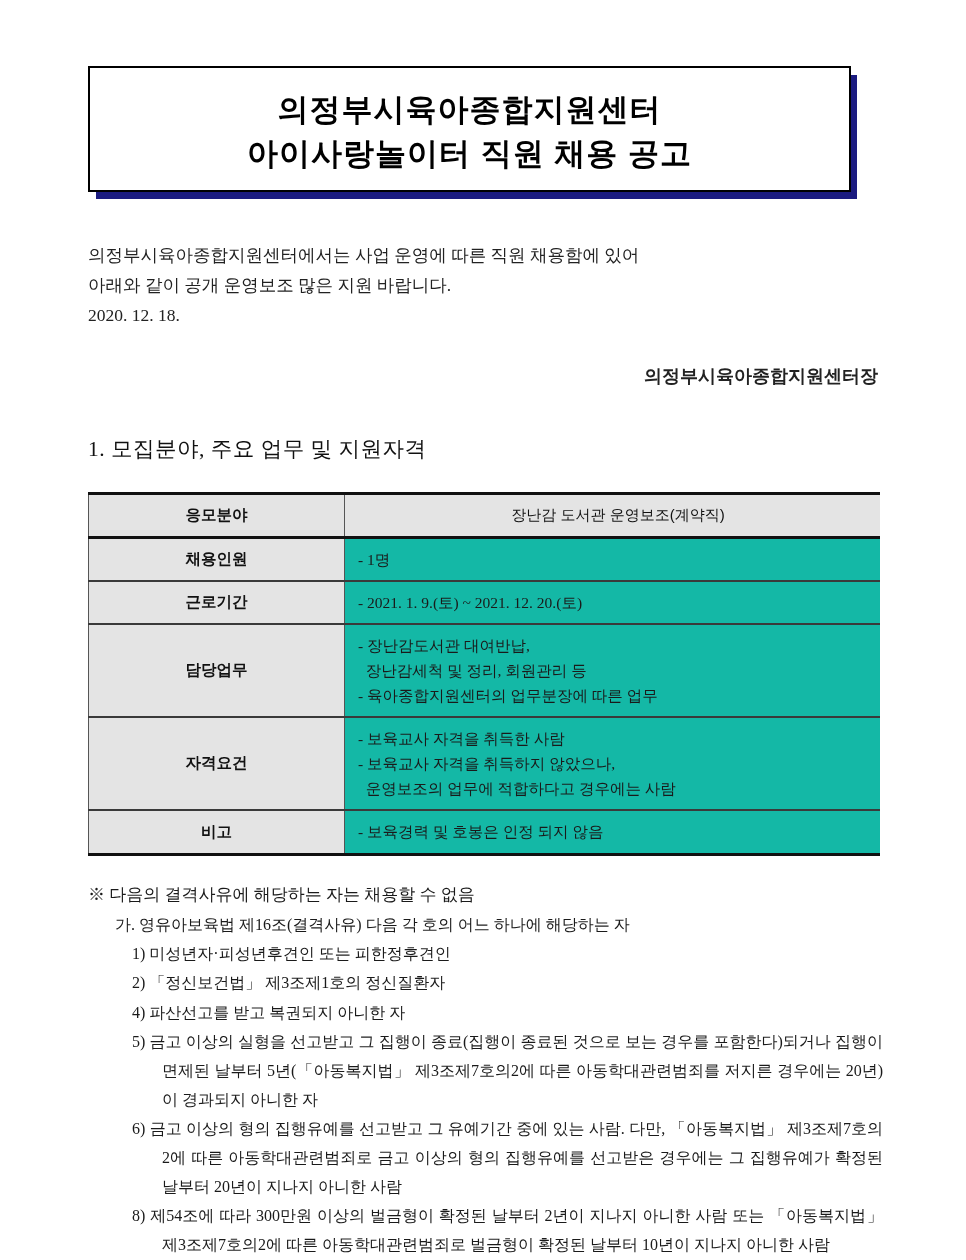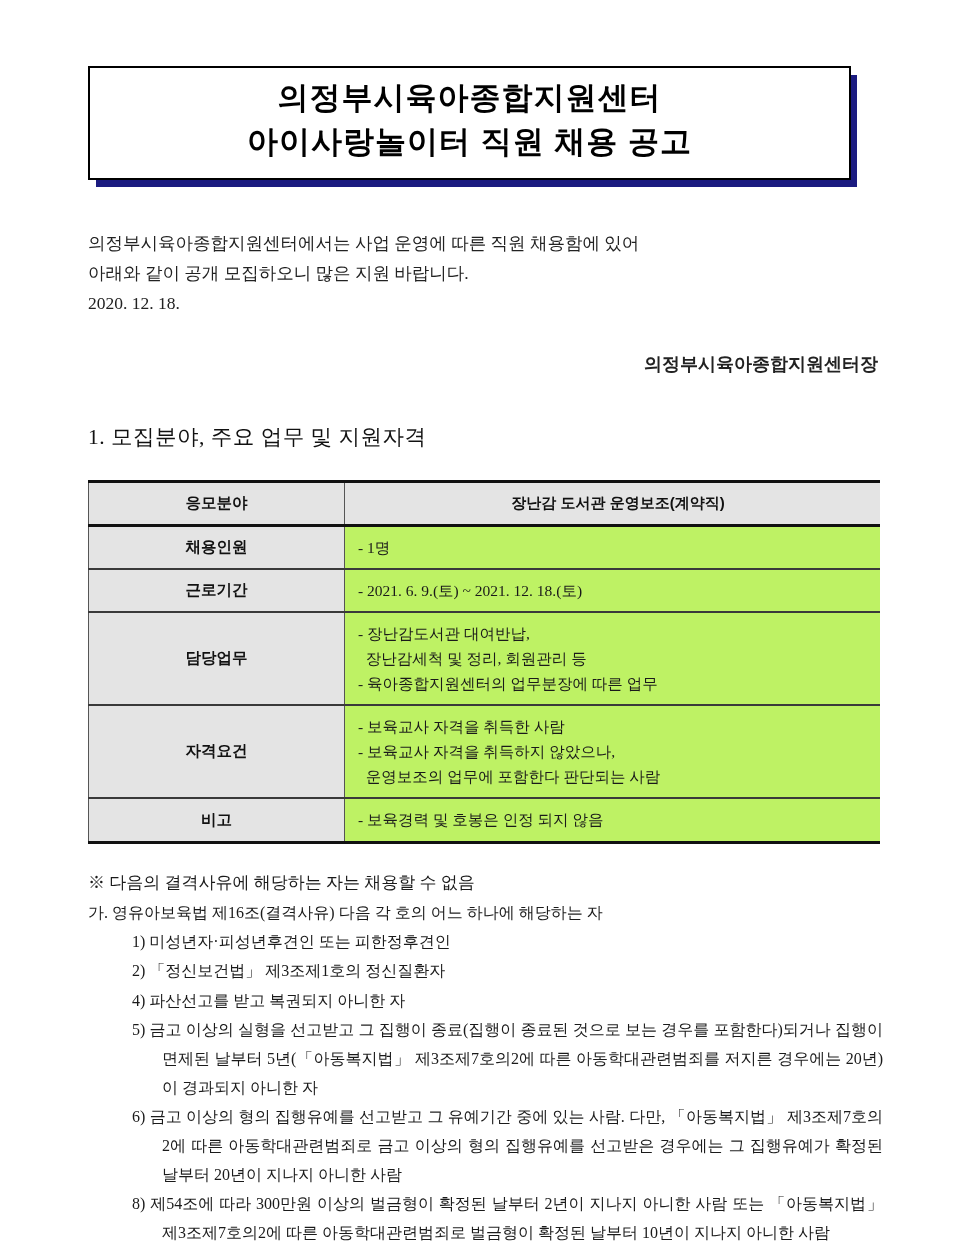--- a/index.html
+++ b/index.html
@@ -15,21 +15,21 @@
     padding: 66px 86px 0 88px;
     width: 966px;
   }
 
   
   .title-box {
     width: 763px;
     border: 2px solid #000000;
     box-shadow: 7px 8px 0 -1px #1b1b80;
     text-align: center;
-    padding: 8px 10px 14px 10px;
+    padding: 20px 10px 14px 10px;
     margin-bottom: 48px;
     background: #ffffff;
   }
   .title-line {
     font-family: "Liberation Sans", "DejaVu Sans", sans-serif;
     font-size: 31px;
     font-weight: bold;
     line-height: 1.42;
     letter-spacing: 1px;
     color: #000000;
@@ -79,98 +79,98 @@
     background: #e4e4e4;
     text-align: center;
     font-weight: bold;
     border-right: 1px solid #555;
     padding: 9px 4px;
     font-family: "Liberation Sans", "DejaVu Sans", sans-serif;
     font-size: 15px;
     color: #111;
   }
   td.value-cell {
-    background: #bef264;
+    background: #14b8a6;
     text-align: left;
     padding: 8px 10px 8px 13px;
     white-space: pre-wrap;
     line-height: 1.62;
     color: #1a1a1a;
   }
   tr.header-row td.value-cell {
     background: #e4e4e4;
     text-align: center;
-    font-weight: bold;
+    font-weight: normal;
     white-space: normal;
     font-family: "Liberation Sans", "DejaVu Sans", sans-serif;
     font-size: 15px;
     color: #111;
     padding-left: 21px;
   }
 
   
   .notes { margin-top: 24px; width: 795px; }
   .note-heading {
     font-size: 17px;
     line-height: 1.8;
     color: #1a1a1a;
   }
   .note-item {
     font-size: 16px;
     line-height: 1.82;
     text-align: justify;
     color: #1a1a1a;
   }
-  .note-l1 { padding-left: 34px; text-indent: -34px; }
+  .note-l1 { margin-left: 27px; padding-left: 34px; text-indent: -34px; }
   .note-l2 { margin-left: 44px; padding-left: 30px; text-indent: -30px; }
 </style>
 </head>
 <body>
 
 <div class="page">
 
   <div class="title-box">
     <div class="title-line">의정부시육아종합지원센터</div>
     <div class="title-line">아이사랑놀이터 직원 채용 공고</div>
   </div>
 
   <div class="intro">
     <div class="intro-line">의정부시육아종합지원센터에서는 사업 운영에 따른 직원 채용함에 있어</div>
-    <div class="intro-line">아래와 같이 공개 모집하오니 많은 지원 바랍니다.</div>
+    <div class="intro-line">아래와 같이 공개 운영보조 많은 지원 바랍니다.</div>
     <div class="intro-line">2020. 12. 18.</div>
   </div>
   <div class="signature">의정부시육아종합지원센터장</div>
 
   <div class="section-heading">1. 모집분야, 주요 업무 및 지원자격</div>
 
   <table class="recruit">
     <tbody>
       <tr class="header-row">
         <td class="label-cell">응모분야</td>
         <td class="value-cell">장난감 도서관 운영보조(계약직)</td>
       </tr>
       <tr>
         <td class="label-cell">채용인원</td>
         <td class="value-cell">- 1명</td>
       </tr>
       <tr>
         <td class="label-cell">근로기간</td>
-        <td class="value-cell">- 2021. 6. 9.(토) ~ 2021. 12. 18.(토)</td>
+        <td class="value-cell">- 2021. 1. 9.(토) ~ 2021. 12. 20.(토)</td>
       </tr>
       <tr>
         <td class="label-cell">담당업무</td>
         <td class="value-cell">- 장난감도서관 대여반납,
   장난감세척 및 정리, 회원관리 등
 - 육아종합지원센터의 업무분장에 따른 업무</td>
       </tr>
       <tr>
         <td class="label-cell">자격요건</td>
         <td class="value-cell">- 보육교사 자격을 취득한 사람
 - 보육교사 자격을 취득하지 않았으나,
-  운영보조의 업무에 포함한다 판단되는 사람</td>
+  운영보조의 업무에 적합하다고 경우에는 사람</td>
       </tr>
       <tr>
         <td class="label-cell">비고</td>
         <td class="value-cell">- 보육경력 및 호봉은 인정 되지 않음</td>
       </tr>
     </tbody>
   </table>
 
   <div class="notes">
     <div class="note-heading">※ 다음의 결격사유에 해당하는 자는 채용할 수 없음</div>

